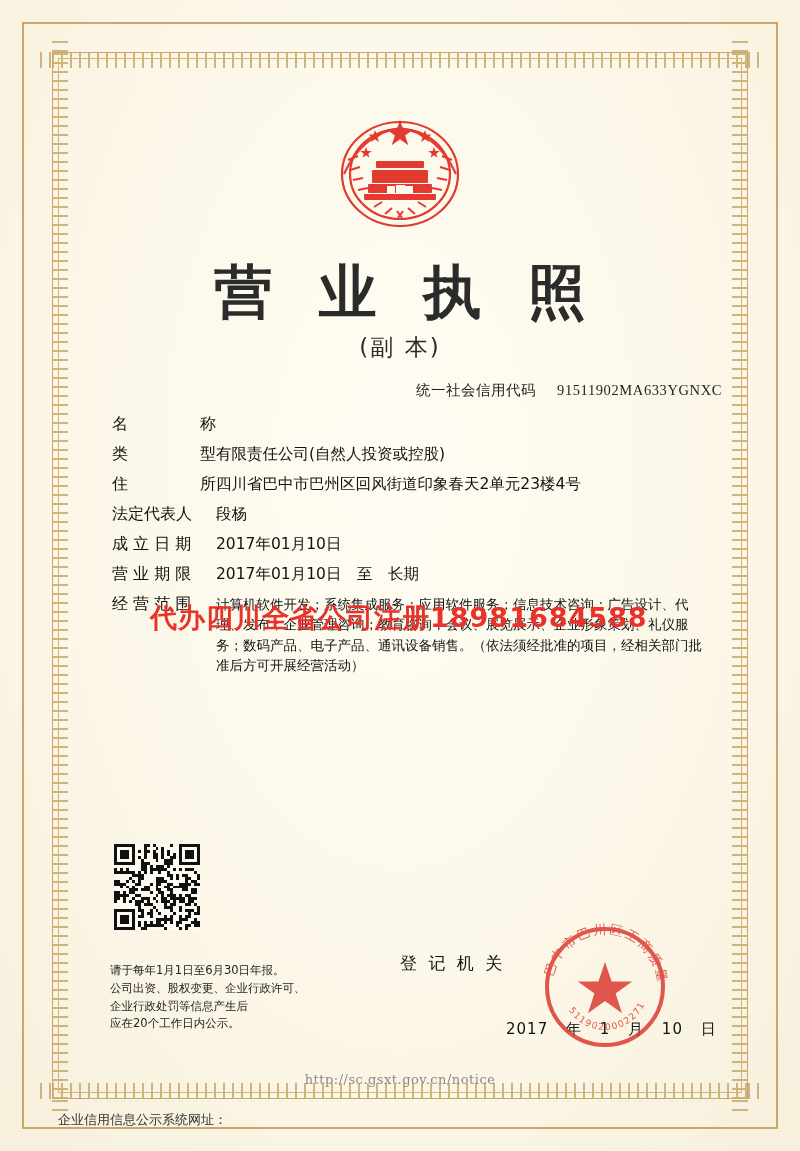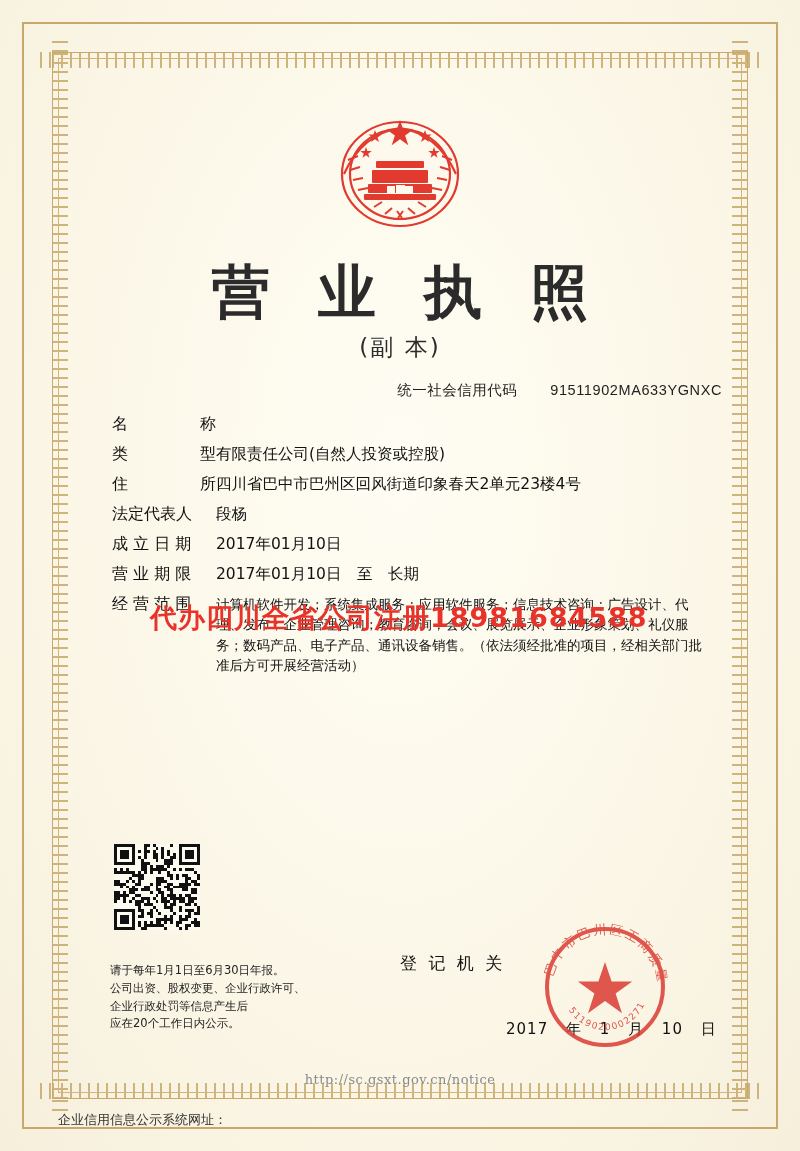--- a/index.html
+++ b/index.html
@@ -53,21 +53,21 @@
 
   
   .emblem{
     width:140px;height:140px;margin:28px auto 0;
     position:relative;
   }
   .emblem svg{display:block}
 
   .title{
     text-align:center;
-    font-family:Liberation Sans, sans-serif;
+    font-family:Liberation Serif, serif;
     font-size:58px;
     font-weight:bold;
     letter-spacing:16px;
     color:#2b2b2b;
     margin-top:14px;
     text-indent:16px;
   }
   .subtitle{
     text-align:center;
     font-size:23px;
@@ -76,22 +76,22 @@
   }
   .credit-row{
     margin-top:18px;
     text-align:right;
     padding-right:8px;
     font-size:14.5px;
     color:#1f1f1f;
     letter-spacing:.5px;
   }
   .credit-row .code{
-    margin-left:28px;
-    font-family:Liberation Sans, sans-serif;
+    margin-left:16px;
+    font-family:Liberation Serif, serif;
     letter-spacing:.6px;
   }
 
   .fields{
     margin-top:14px;
     padding-left:42px;
     padding-right:18px;
   }
   .field{
     display:flex;

